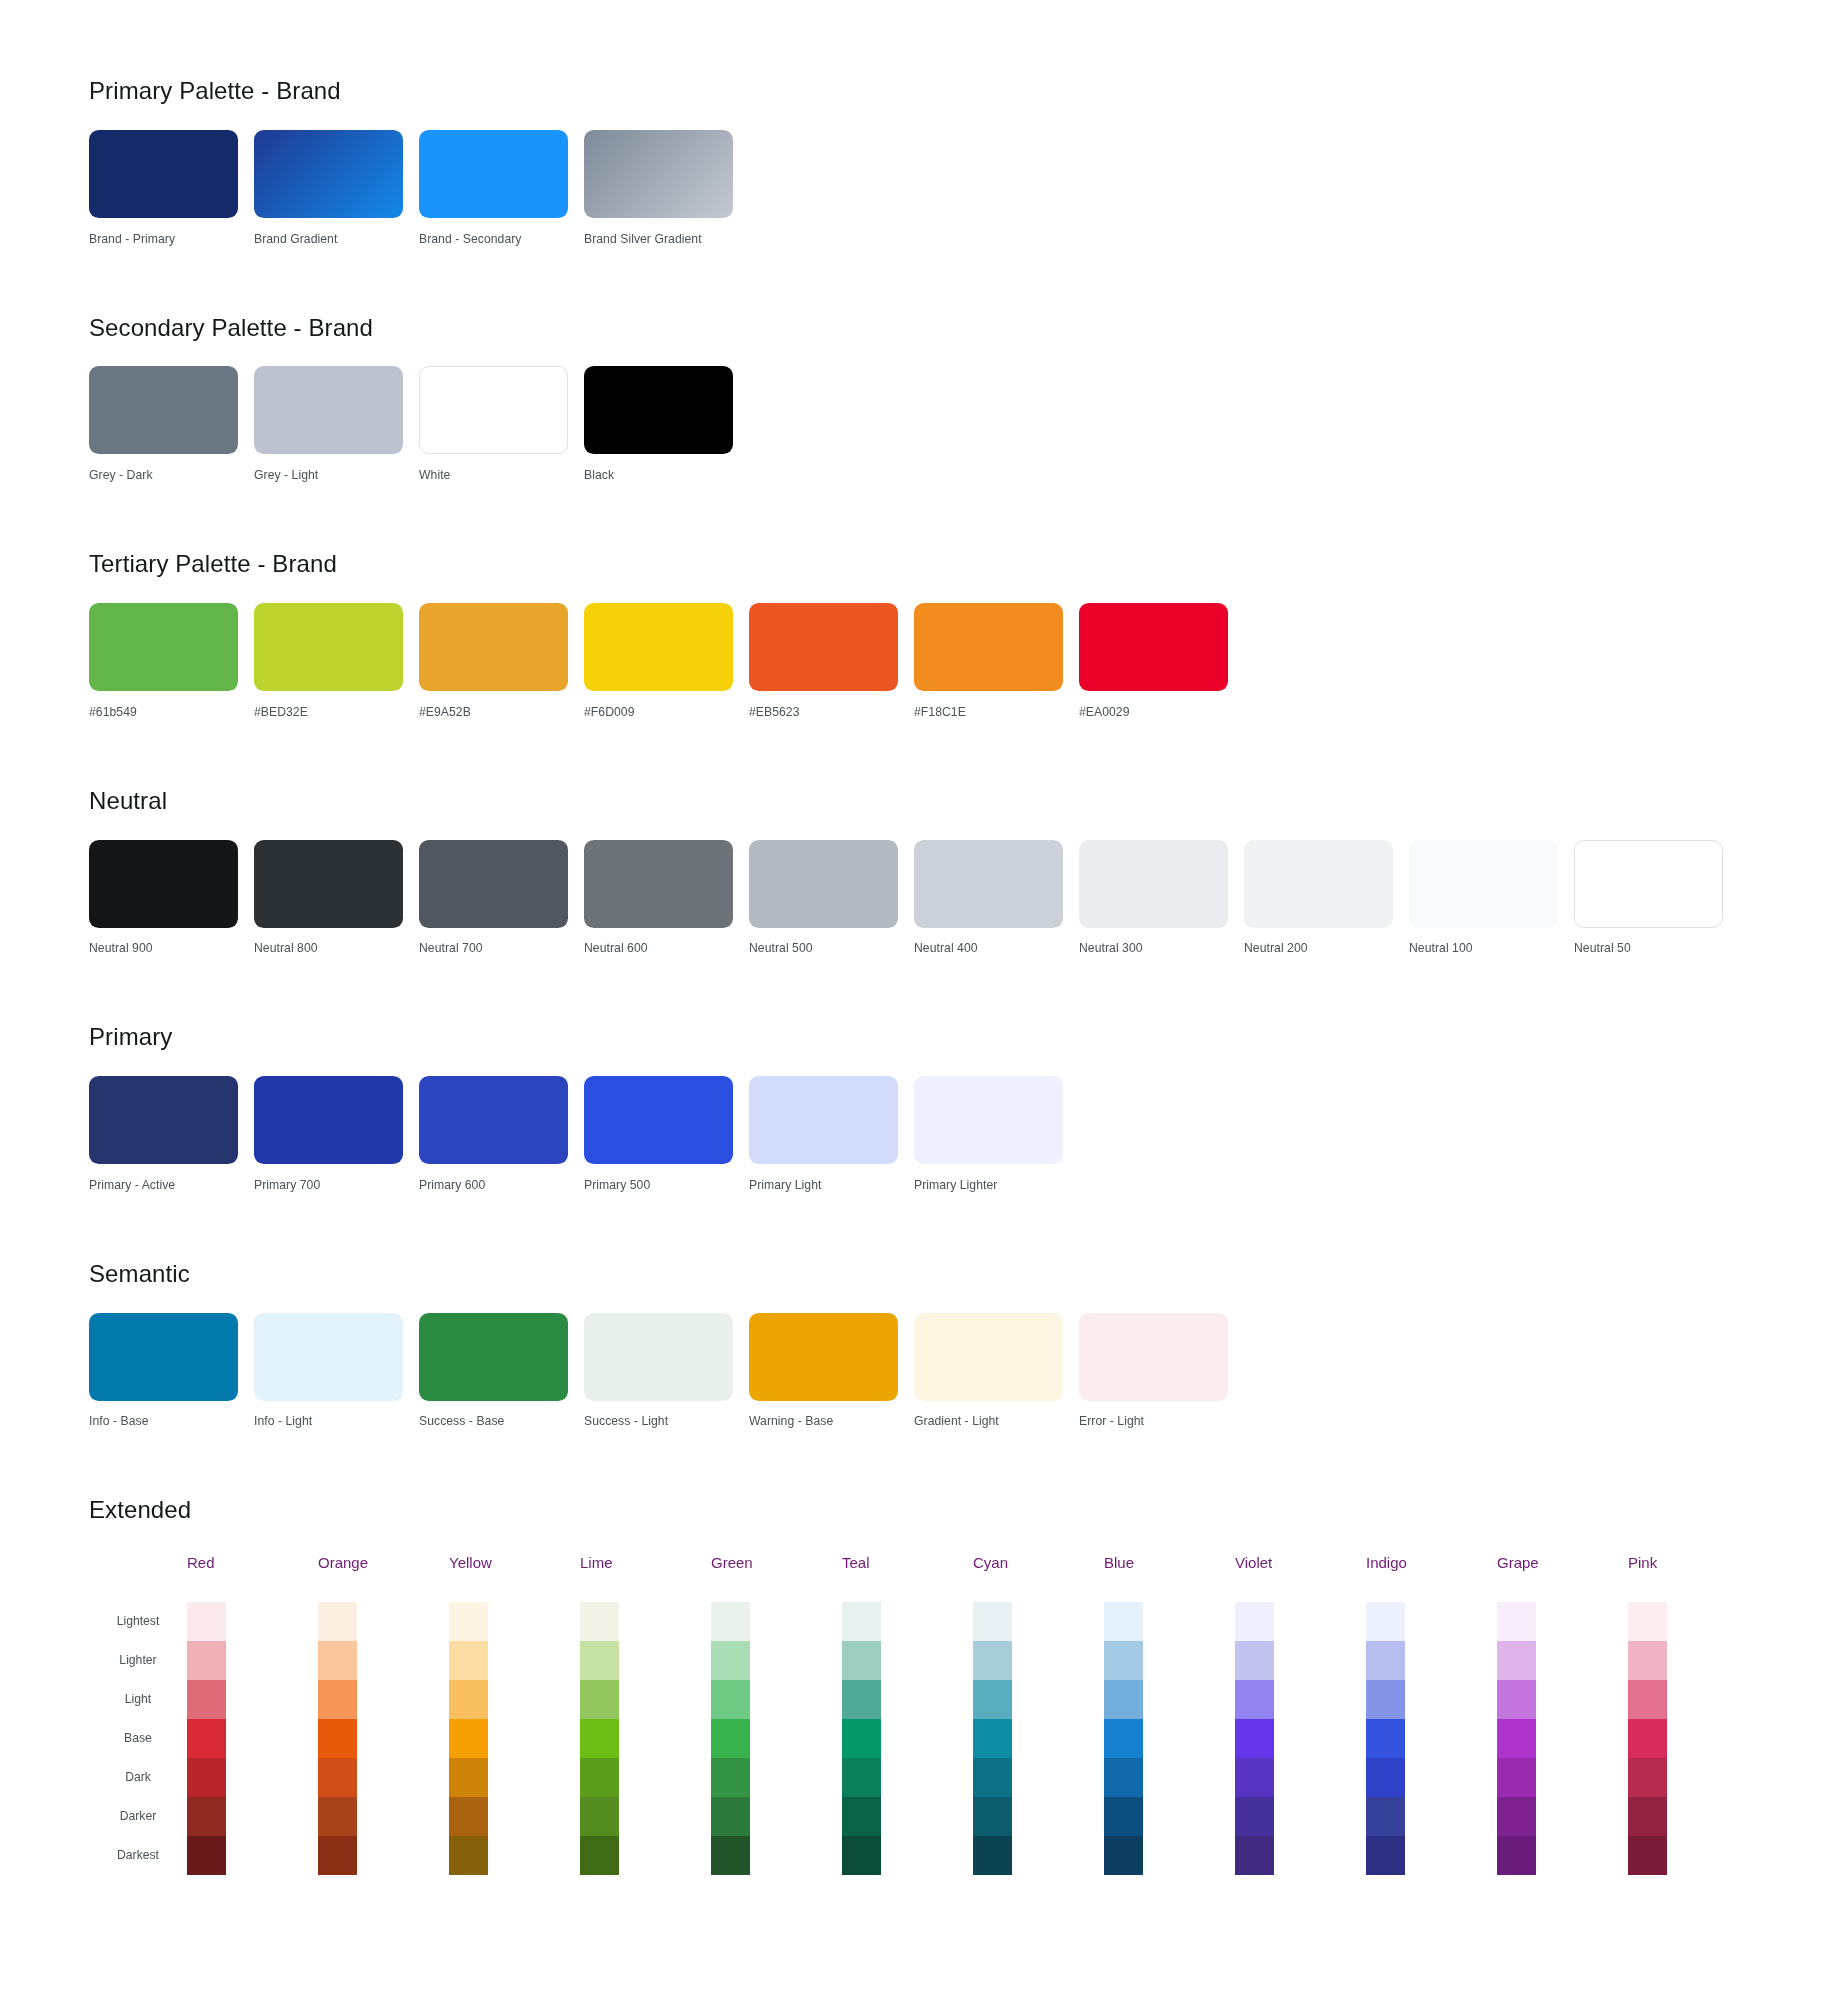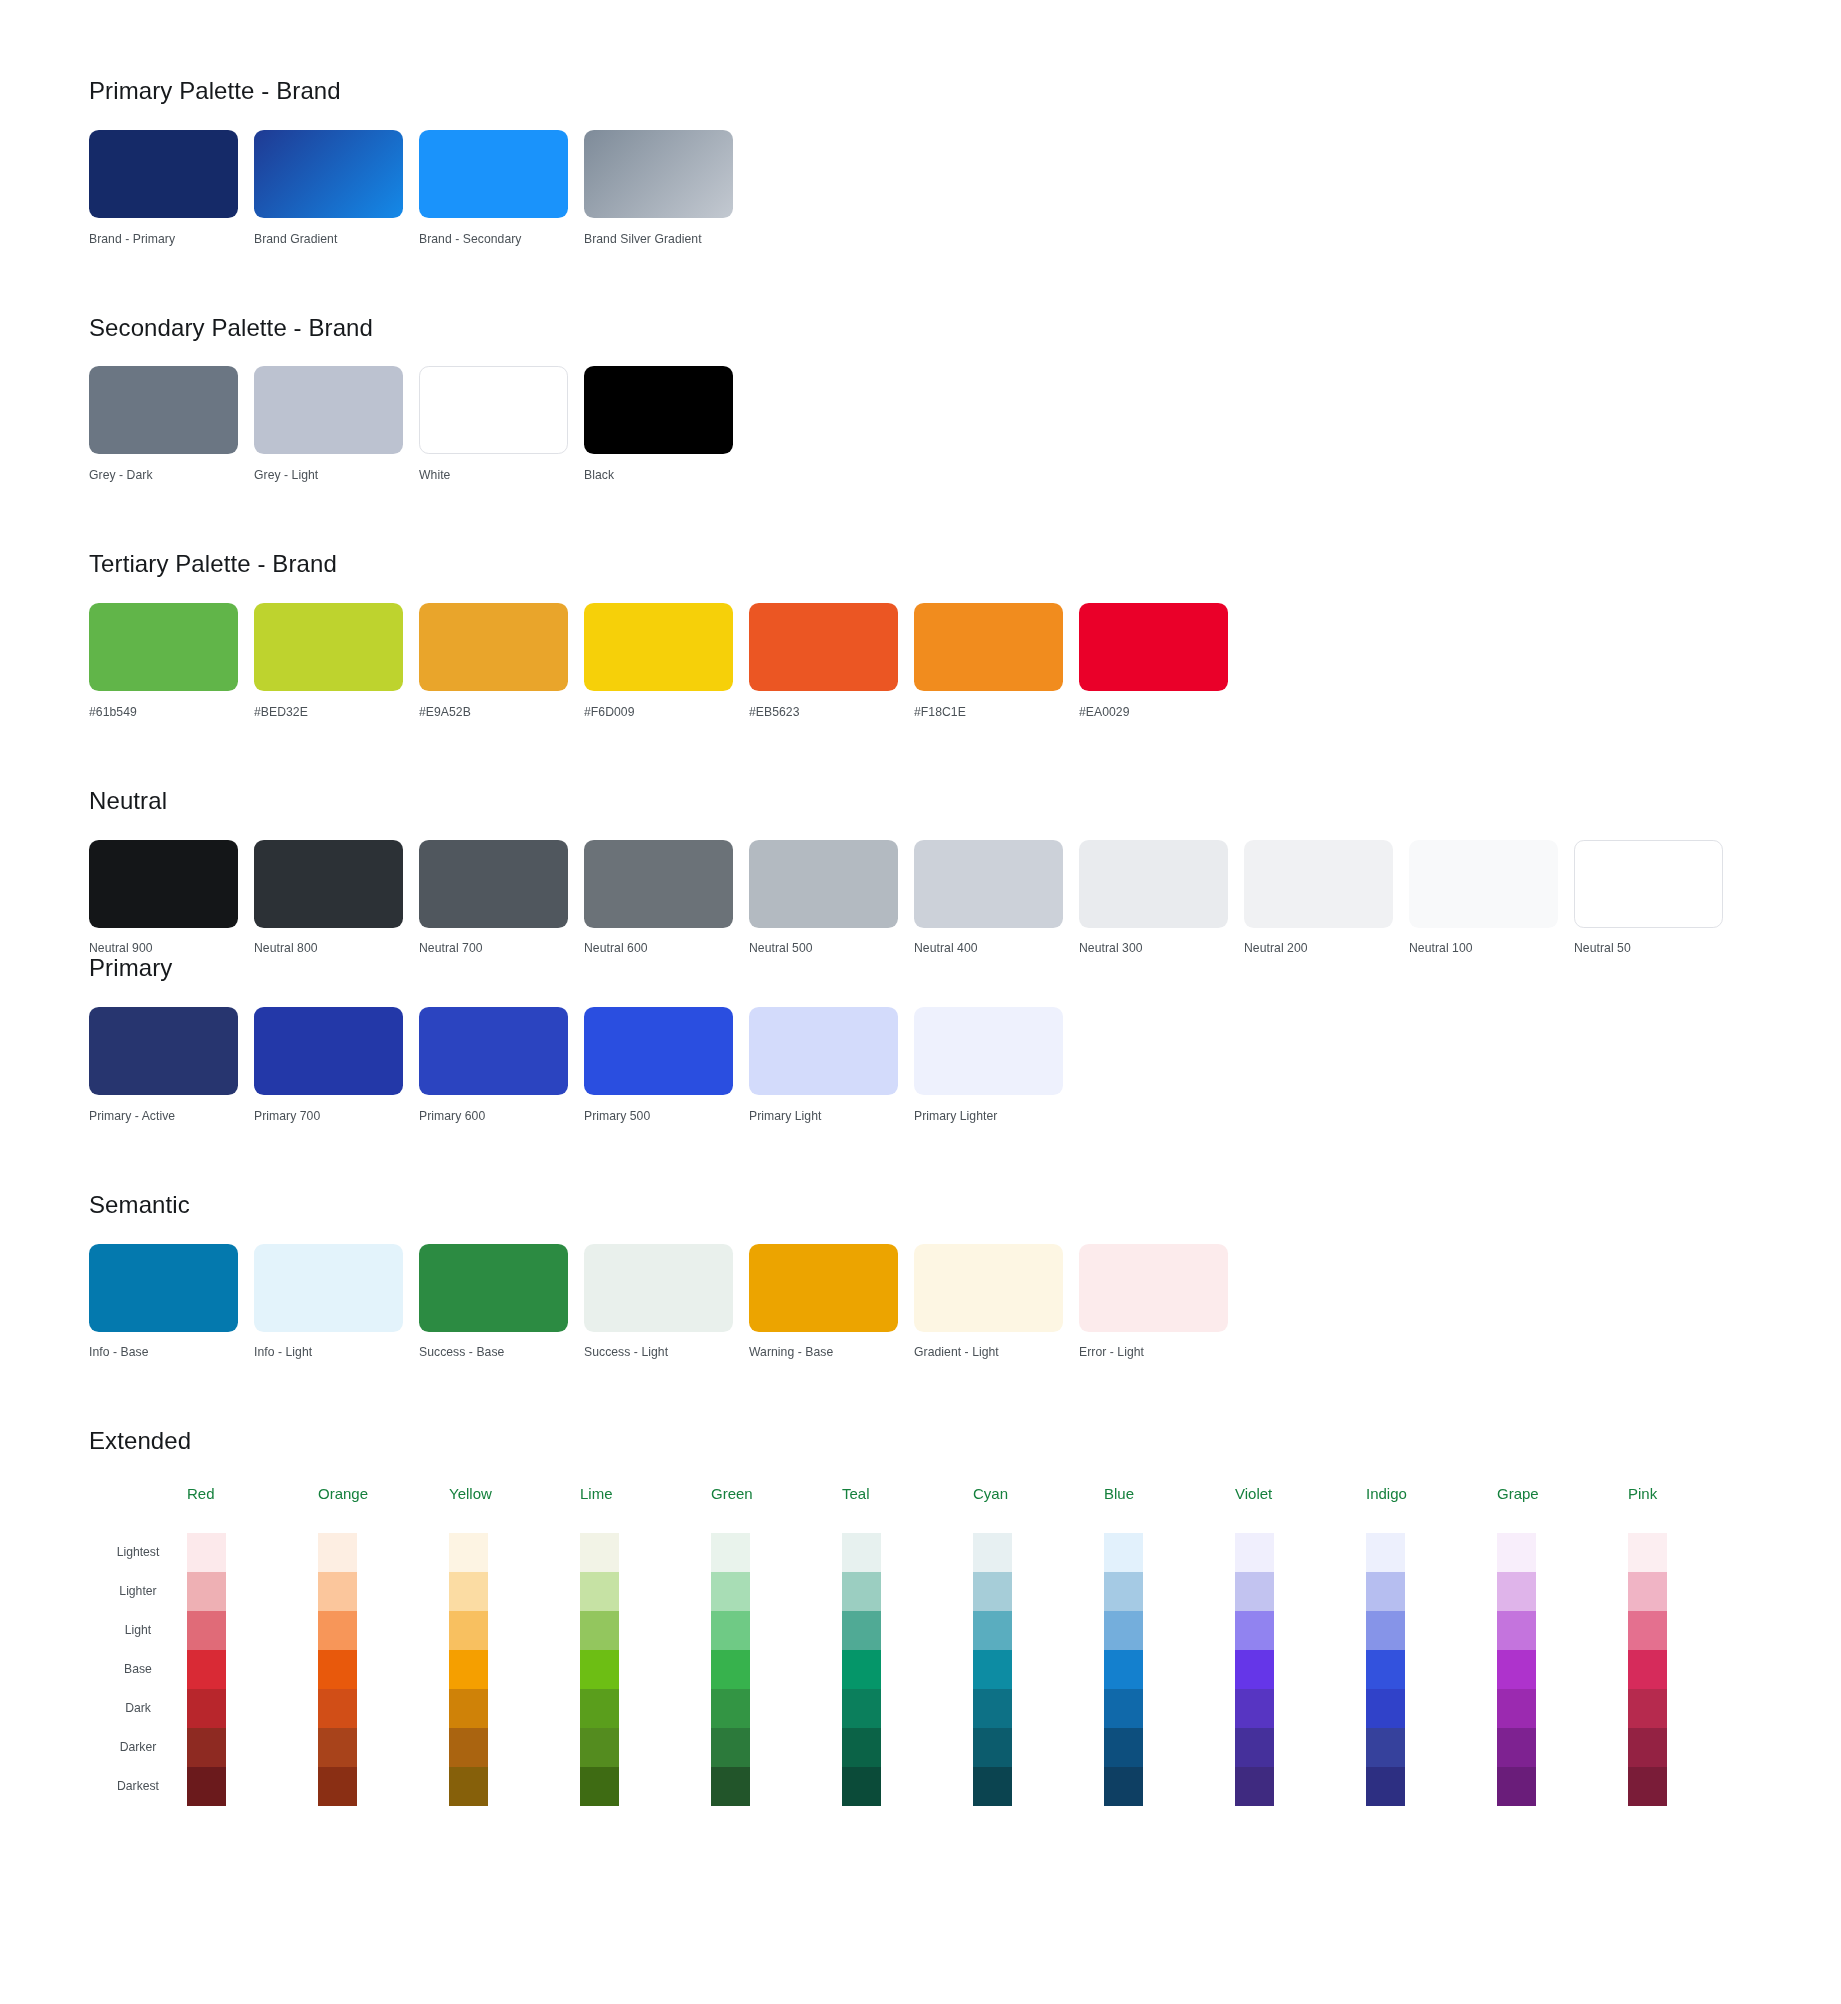--- a/index.html
+++ b/index.html
@@ -53,21 +53,21 @@
     margin-top: 13.7px;
     font-size: 12.2px;
     color: #4a5157;
     letter-spacing: 0.05px;
     white-space: nowrap;
   }
 
   .gap-primary  { margin-bottom: 69px; }
   .gap-secondary{ margin-bottom: 69px; }
   .gap-tertiary { margin-bottom: 69px; }
-  .gap-neutral  { }
+  .gap-neutral  { margin-bottom: 69px; }
   .gap-primary2 { margin-bottom: 69px; }
   .gap-semantic { margin-bottom: 69px; }
 
   
   .extended-wrap {
     margin-top: 30px;
     display: flex;
     align-items: flex-start;
   }
 
@@ -92,21 +92,21 @@
   }
 
   .ext-col {
     width: 131px;
     flex: 0 0 131px;
   }
 
   .ext-col-title {
     height: 48px;
     font-size: 15px;
-    color: #15803d;
+    color: #701a75;
     white-space: nowrap;
   }
 
   .ext-stack { width: 39px; }
 
   .ext-swatch { width: 39px; height: 39px; }
 </style>
 </head>
 <body>
 

